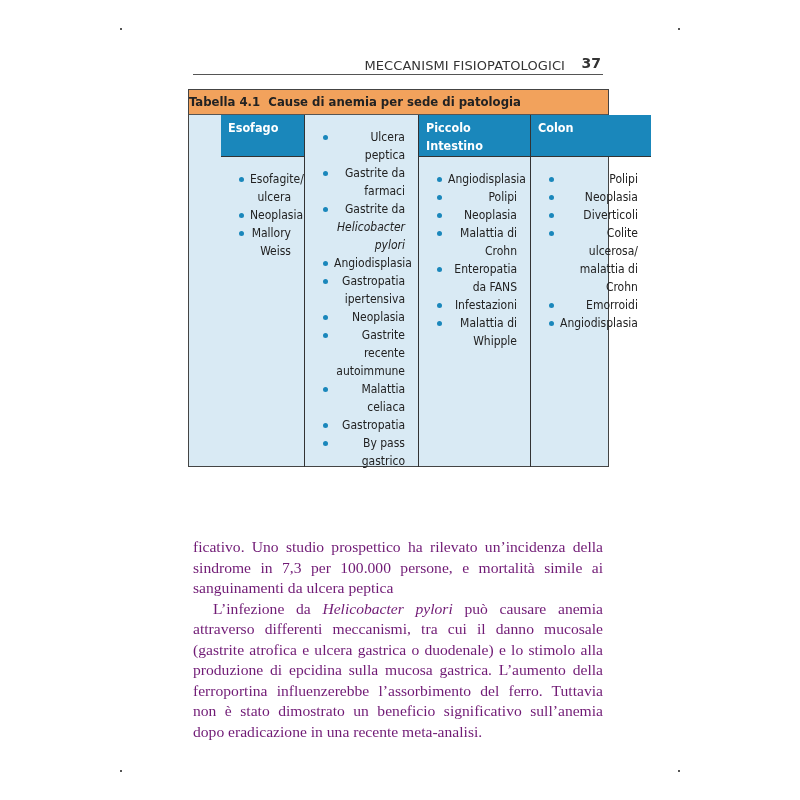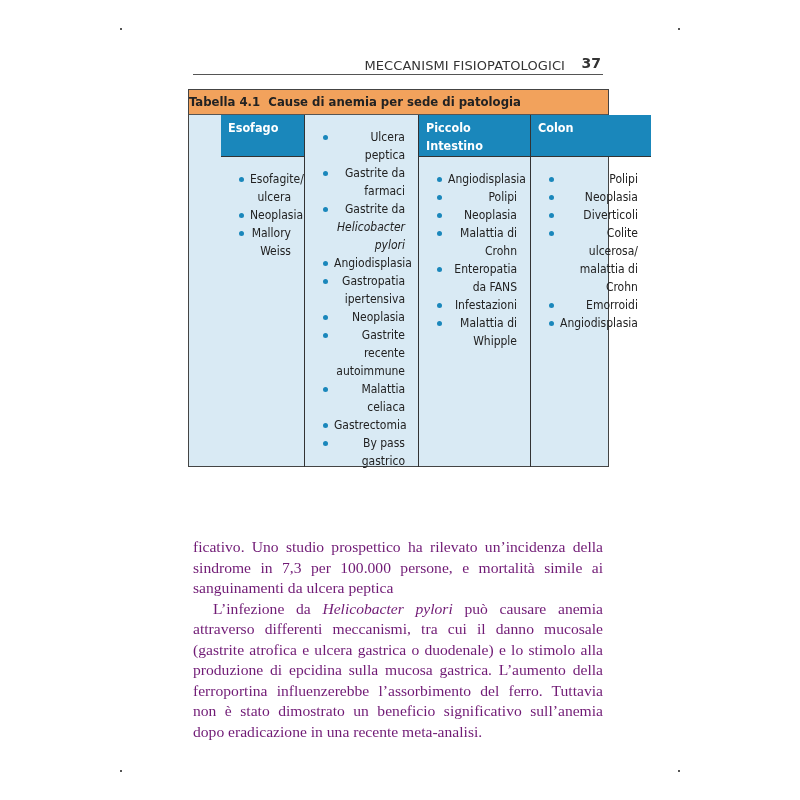--- a/index.html
+++ b/index.html
@@ -59,21 +59,21 @@
       <div class="col-body">
           <ul>
             <li><span>Ulcera peptica</span></li>
             <li><span>Gastrite da farmaci</span></li>
             <li><span>Gastrite da </span><i>Helicobacter pylori</i><span></span></li>
             <li><span>Angiodisplasia</span></li>
             <li><span>Gastropatia ipertensiva</span></li>
             <li><span>Neoplasia</span></li>
             <li><span>Gastrite recente autoimmune</span></li>
             <li><span>Malattia celiaca</span></li>
-            <li><span>Gastrectomia</span></li>
+            <li><span>Gastropatia</span></li>
             <li><span>By pass gastrico</span></li>
           </ul>
         </div>
     </div>
     <div class="col" style="width:112px">
       <div class="col-head">Piccolo Intestino</div>
       <div class="col-body">
           <ul>
             <li><span>Angiodisplasia</span></li>
             <li><span>Polipi</span></li>

